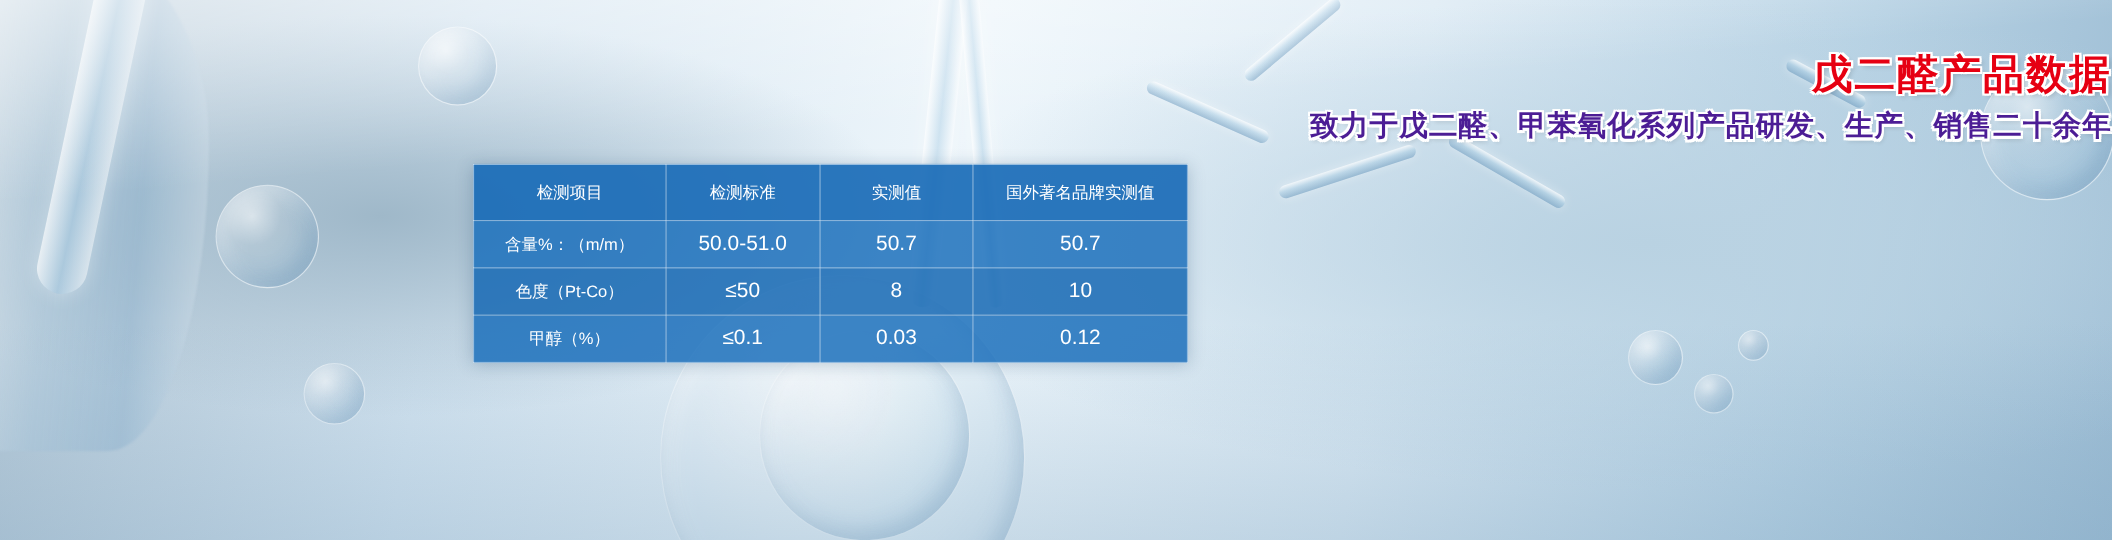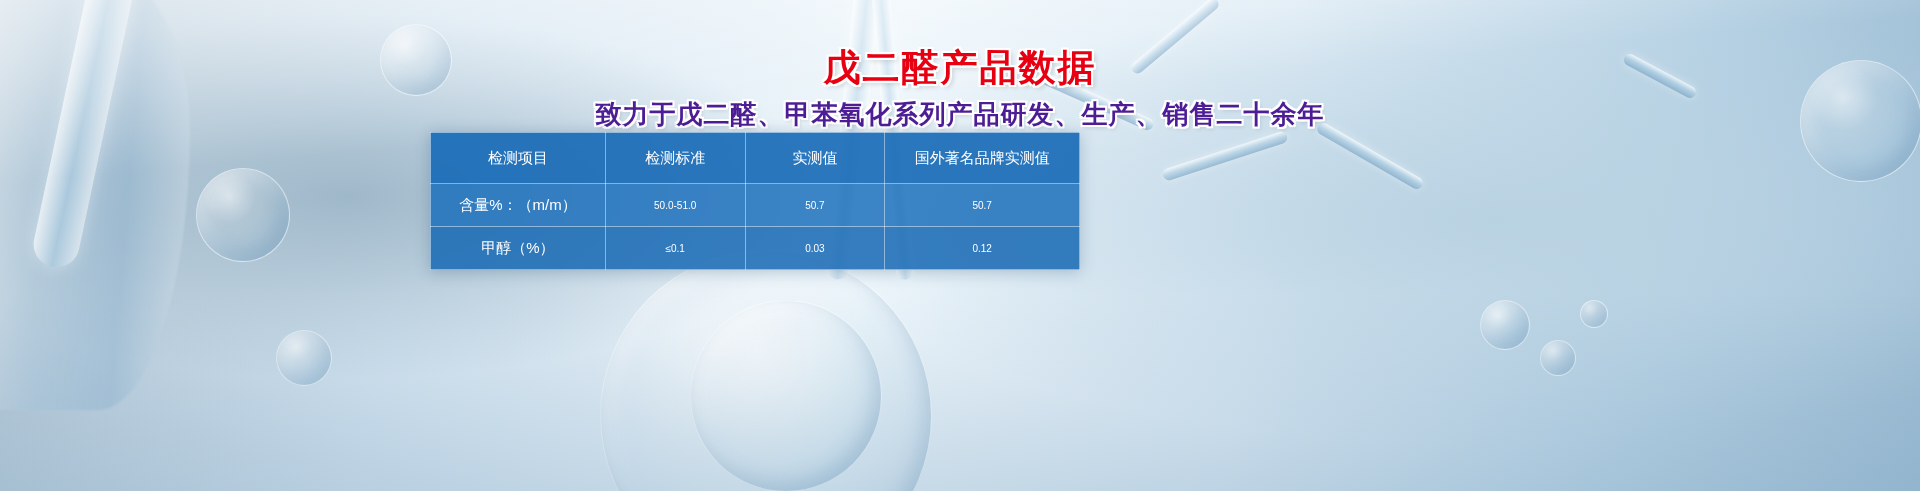--- a/index.html
+++ b/index.html
@@ -44,21 +44,21 @@
     border-radius:0 60% 40% 0/0 40% 60% 0;
     filter:blur(1px);
   }
   .tube{
     position:absolute;border-radius:40px;
     background:linear-gradient(90deg, rgba(255,255,255,.70), rgba(170,205,228,.45) 50%, rgba(255,255,255,.55));
     box-shadow:0 0 18px rgba(255,255,255,.35);
   }
   
   .heading{
-    position:absolute;left:0;right:0;top:48px;text-align:center;
+    position:absolute;left:0;right:0;top:48px;text-align:right;
     z-index:6;pointer-events:none;
   }
   .title{
     font-size:37px;font-weight:bold;letter-spacing:2px;
     color:#e60012;
     -webkit-text-stroke:0px;
     text-shadow:
        2px 0 0 #ffffff, -2px 0 0 #ffffff, 0 2px 0 #ffffff, 0 -2px 0 #ffffff,
        2px 2px 0 #ffffff, -2px 2px 0 #ffffff, 2px -2px 0 #ffffff, -2px -2px 0 #ffffff,
        3px 3px 5px rgba(0,0,0,.18);
@@ -69,41 +69,41 @@
     font-size:26px;font-weight:bold;letter-spacing:1px;
     color:#4c1d95;
     text-shadow:
        2px 0 0 #ffffff, -2px 0 0 #ffffff, 0 2px 0 #ffffff, 0 -2px 0 #ffffff,
        2px 2px 0 #ffffff, -2px 2px 0 #ffffff, 2px -2px 0 #ffffff, -2px -2px 0 #ffffff,
        2px 3px 4px rgba(0,0,0,.15);
     line-height:1.1;
   }
   
   .table-wrap{
-    position:absolute;left:430px;top:132px;width:650px;z-index:7;
+    position:absolute;left:430px;top:149px;width:650px;z-index:7;
   }
   table.data{
     width:650px;border-collapse:collapse;
     background:rgba(26,110,186,.80);
     box-shadow:0 2px 14px rgba(20,60,100,.25);
   }
   table.data th,table.data td{
     border:1px solid rgba(255,255,255,.45);
     color:#ffffff;font-weight:normal;text-align:center;
     font-size:15px;
   }
   table.data thead th{
     height:48px;font-size:15px;
     background:rgba(22,104,180,.55);
   }
   table.data tbody td{height:40px;}
   table.data tbody tr:nth-child(odd) td{background:rgba(27,113,190,.22);}
   table.data tbody tr:nth-child(even) td{background:rgba(23,100,172,.32);}
   table.data td.item{font-size:15px;margin-left:36px;}
-  table.data td.num{font-size:10px;}
+  table.data td.num{font-size:19px;}
   col.c1{width:175px;} col.c2{width:140px;} col.c3{width:140px;} col.c4{width:195px;}
 </style>
 </head>
 <body>
 
 <div id="banner">
 
   <div class="bg-base"></div>
 
   <div class="glass-left"></div>
@@ -161,20 +161,26 @@
         </tr>
       </thead>
       <tbody>
         <tr>
           <td class="item">含量%：（m/m）</td>
           <td class="num">50.0-51.0</td>
           <td class="num">50.7</td>
           <td class="num">50.7</td>
         </tr>
         <tr>
+          <td class="item">色度（Pt-Co）</td>
+          <td class="num">≤50</td>
+          <td class="num">8</td>
+          <td class="num">10</td>
+        </tr>
+        <tr>
           <td class="item">甲醇（%）</td>
           <td class="num">≤0.1</td>
           <td class="num">0.03</td>
           <td class="num">0.12</td>
         </tr>
       </tbody>
     </table>
   </div>
 
 </div>

